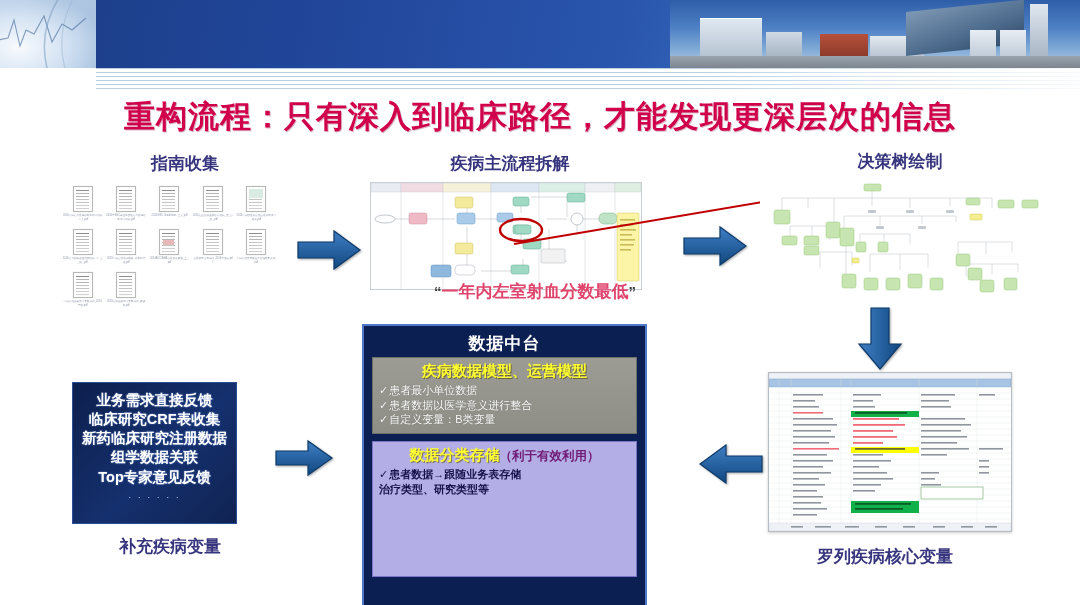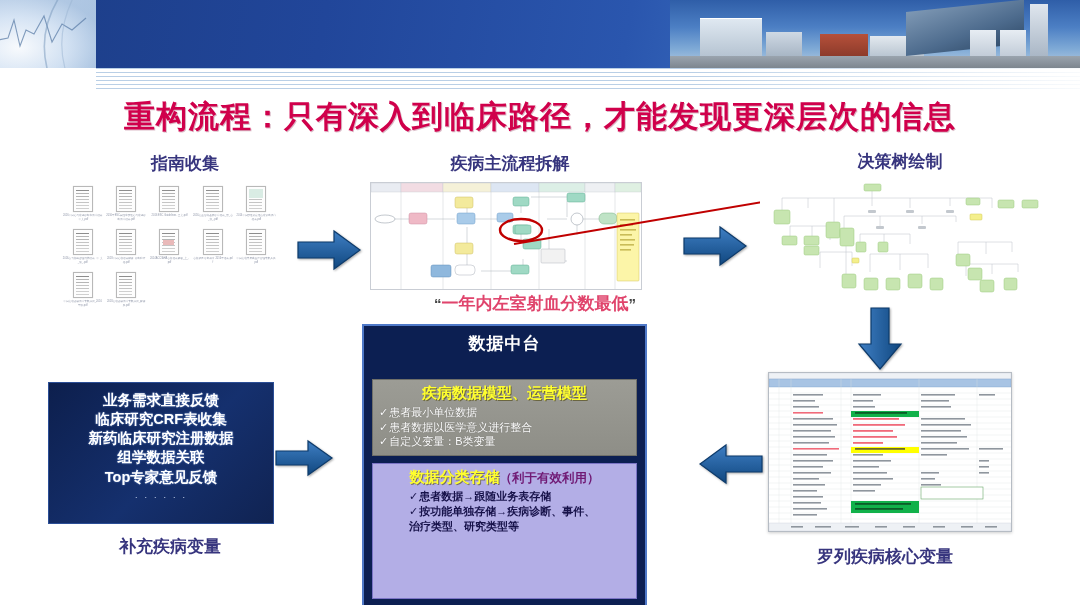--- a/index.html
+++ b/index.html
@@ -153,34 +153,34 @@
   #spreadsheet {
     position: absolute; left: 768px; top: 372px;
     width: 244px; height: 160px;
     background: #ffffff;
     border: 1px solid #b6bcc4;
     box-shadow: 0 1px 3px rgba(0,0,0,.2);
     overflow: hidden;
   }
 
   .quote-red {
-    position: absolute; left: 370px; top: 292px;
+    position: absolute; left: 370px; top: 280px;
     width: 330px;
     text-align: center;
     font-size: 17px;
     font-weight: bold;
     color: #e0446c;
     white-space: nowrap;
   }
   .quote-mark { color: #444; font-size: 15px; }
 
   
   #left-box {
-    position: absolute; left: 48px; top: 382px;
-    width: 226px; height: 142px;
+    position: absolute; left: 72px; top: 382px;
+    width: 165px; height: 142px;
     background: linear-gradient(135deg,#0d1f4d 0%, #15306e 55%, #102352 100%);
     border: 1px solid #2b4e96;
     display: flex; flex-direction: column;
     align-items: center; justify-content: flex-start;
     padding-top: 8px;
   }
   #left-box .lb-line {
     font-size: 14.5px;
     color: #ffffff;
     line-height: 1.32;
@@ -201,21 +201,21 @@
     border: 2px solid #4f79c8;
     border-bottom: none;
     padding: 6px 8px 0 8px;
   }
   #dp-title {
     text-align: center;
     color: #ffffff;
     font-size: 17px;
     font-weight: bold;
     letter-spacing: 1px;
-    margin-bottom: 24px;
+    margin-bottom: 2px;
   }
   .dp-card {
     padding: 4px 6px 6px 6px;
     margin-bottom: 7px;
   }
   .dp-card.gray {
     background: linear-gradient(180deg,#9c9c95 0%, #8e8e87 100%);
     border: 1px solid #6f6f69;
   }
   .dp-card.purple {
@@ -233,21 +233,21 @@
     margin-bottom: 2px;
   }
   .dp-head .paren { color: #701a75; font-size: 12.5px; text-shadow: none; }
   .dp-item {
     font-size: 11px;
     line-height: 1.34;
     color: #ffffff;
     white-space: nowrap;
     text-shadow: 0 0 1px rgba(0,0,0,.4);
   }
-  .dp-card.purple .dp-item { color: #17124a; text-shadow: none; font-weight: 600; margin-left: 30px; }
+  .dp-card.purple .dp-item { color: #17124a; text-shadow: none; font-weight: 600; }
   .dp-item .ck { margin-right: 1px; }
 </style>
 </head>
 <body>
 
 <div id="slide">
 
   <div class="header-band">
     <div class="header-corner-art">
       <svg class="corner-ecg" width="96" height="68" viewBox="0 0 96 68">
@@ -557,21 +557,20 @@
     <div class="dp-card gray">
       <div class="dp-head">疾病数据模型、运营模型</div>
       <div class="dp-item"><span class="ck">✓</span><span>患者最小单位数据</span></div>
       <div class="dp-item"><span class="ck">✓</span><span>患者数据以医学意义进行整合</span></div>
       <div class="dp-item"><span class="ck">✓</span><span>自定义变量：B类变量</span></div>
     </div>
 
     <div class="dp-card purple">
       <div class="dp-head"><span>数据分类存储</span><span class="paren">（利于有效利用）</span></div>
       <div class="dp-item"><span class="ck">✓</span><span>患者数据→跟随业务表存储</span></div>
-      <div class="dp-item"><span class="ck">✓</span><span>按功能单独存储→疾病诊断、事件、</span></div>
       <div class="dp-item">治疗类型、研究类型等</div>
     </div>
   </div>
 
   <div id="spreadsheet">
     <svg width="242" height="158" viewBox="0 0 242 158">
       <rect x="0" y="0" width="242" height="158" fill="#ffffff"></rect>
       <rect x="0" y="0" width="242" height="6" fill="#eef1f5" stroke="#cdd3da" stroke-width=".4"></rect>
       <rect x="0" y="6" width="242" height="8" fill="#a8c4e4" stroke="#7fa3cc" stroke-width=".4"></rect>
       <g stroke="#dde1e6" stroke-width=".35">

